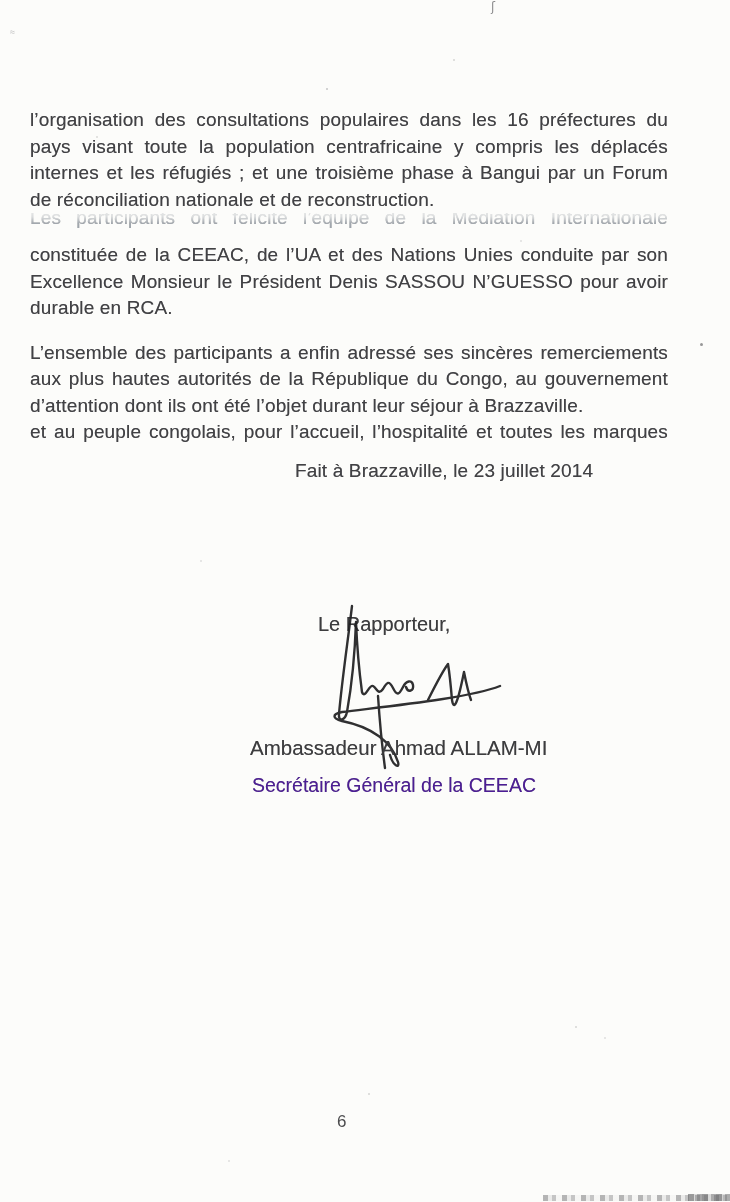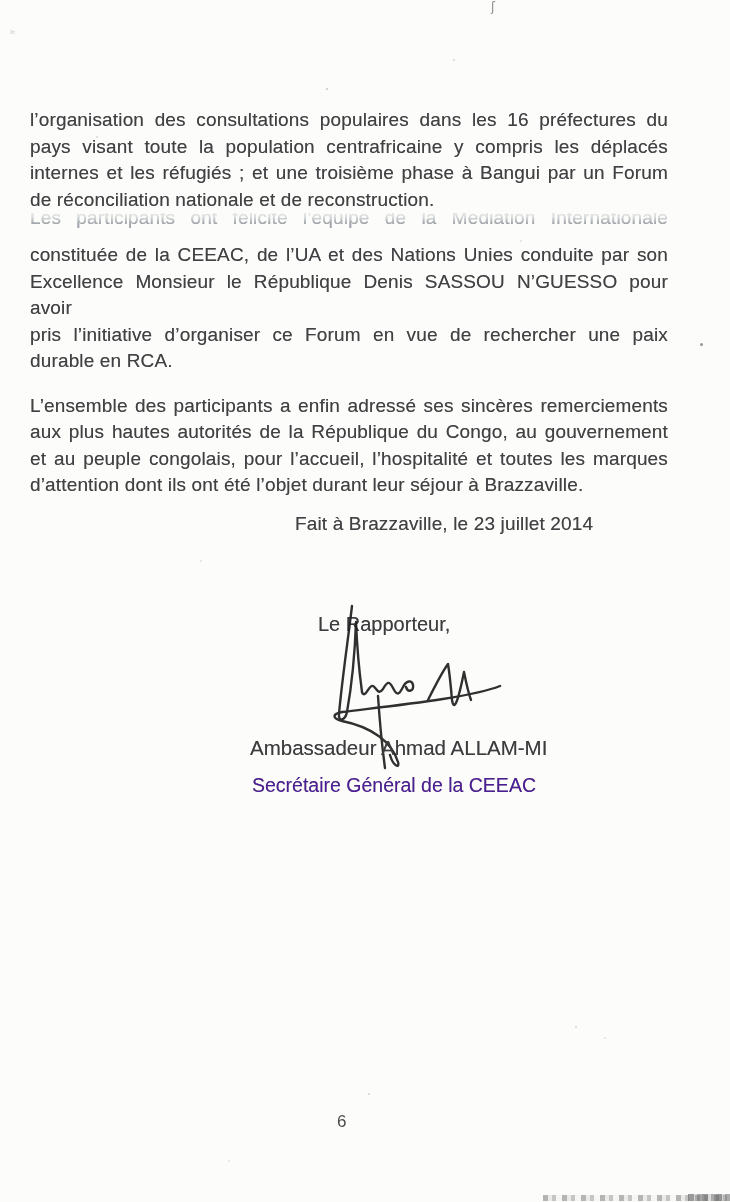--- a/index.html
+++ b/index.html
@@ -122,32 +122,31 @@
       <div class="line j">internes et les réfugiés ; et une troisième phase à Bangui par un Forum</div>
       <div class="line">de réconciliation nationale et de reconstruction.</div>
     </div>
 
     <div class="faded-wrap">
       <div class="faded-line">Les participants ont félicité l’équipe de la Médiation Internationale</div>
     </div>
 
     <div class="para" style="margin-top:1px;">
       <div class="line j">constituée de la CEEAC, de l’UA et des Nations Unies conduite par son</div>
-      <div class="line j">Excellence Monsieur le République Denis SASSOU N’GUESSO pour avoir</div>
-      <div class="line j">pris l’initiative d’organiser ce Forum en vue de rechercher une paix</div>
+      <div class="line j">Excellence Monsieur le Président Denis SASSOU N’GUESSO pour avoir</div>
       <div class="line">durable en RCA.</div>
     </div>
 
     <div class="gap-md"></div>
 
     <div class="para">
       <div class="line j">L’ensemble des participants a enfin adressé ses sincères remerciements</div>
       <div class="line j">aux plus hautes autorités de la République du Congo, au gouvernement</div>
+      <div class="line">d’attention dont ils ont été l’objet durant leur séjour à Brazzaville.</div>
       <div class="line j">et au peuple congolais, pour l’accueil, l’hospitalité et toutes les marques</div>
-      <div class="line">d’attention dont ils ont été l’objet durant leur séjour à Brazzaville.</div>
     </div>
 
     <div class="dateline">Fait à Brazzaville, le 23 juillet 2014</div>
   </div>
 
   <div class="sig-role">Le Rapporteur,</div>
 
   <svg class="signature-svg" width="200" height="185" viewBox="0 0 200 185">
     <g fill="none" stroke="#1f1f21" stroke-width="2.4" stroke-linecap="round" stroke-linejoin="round" opacity="0.92">
 

